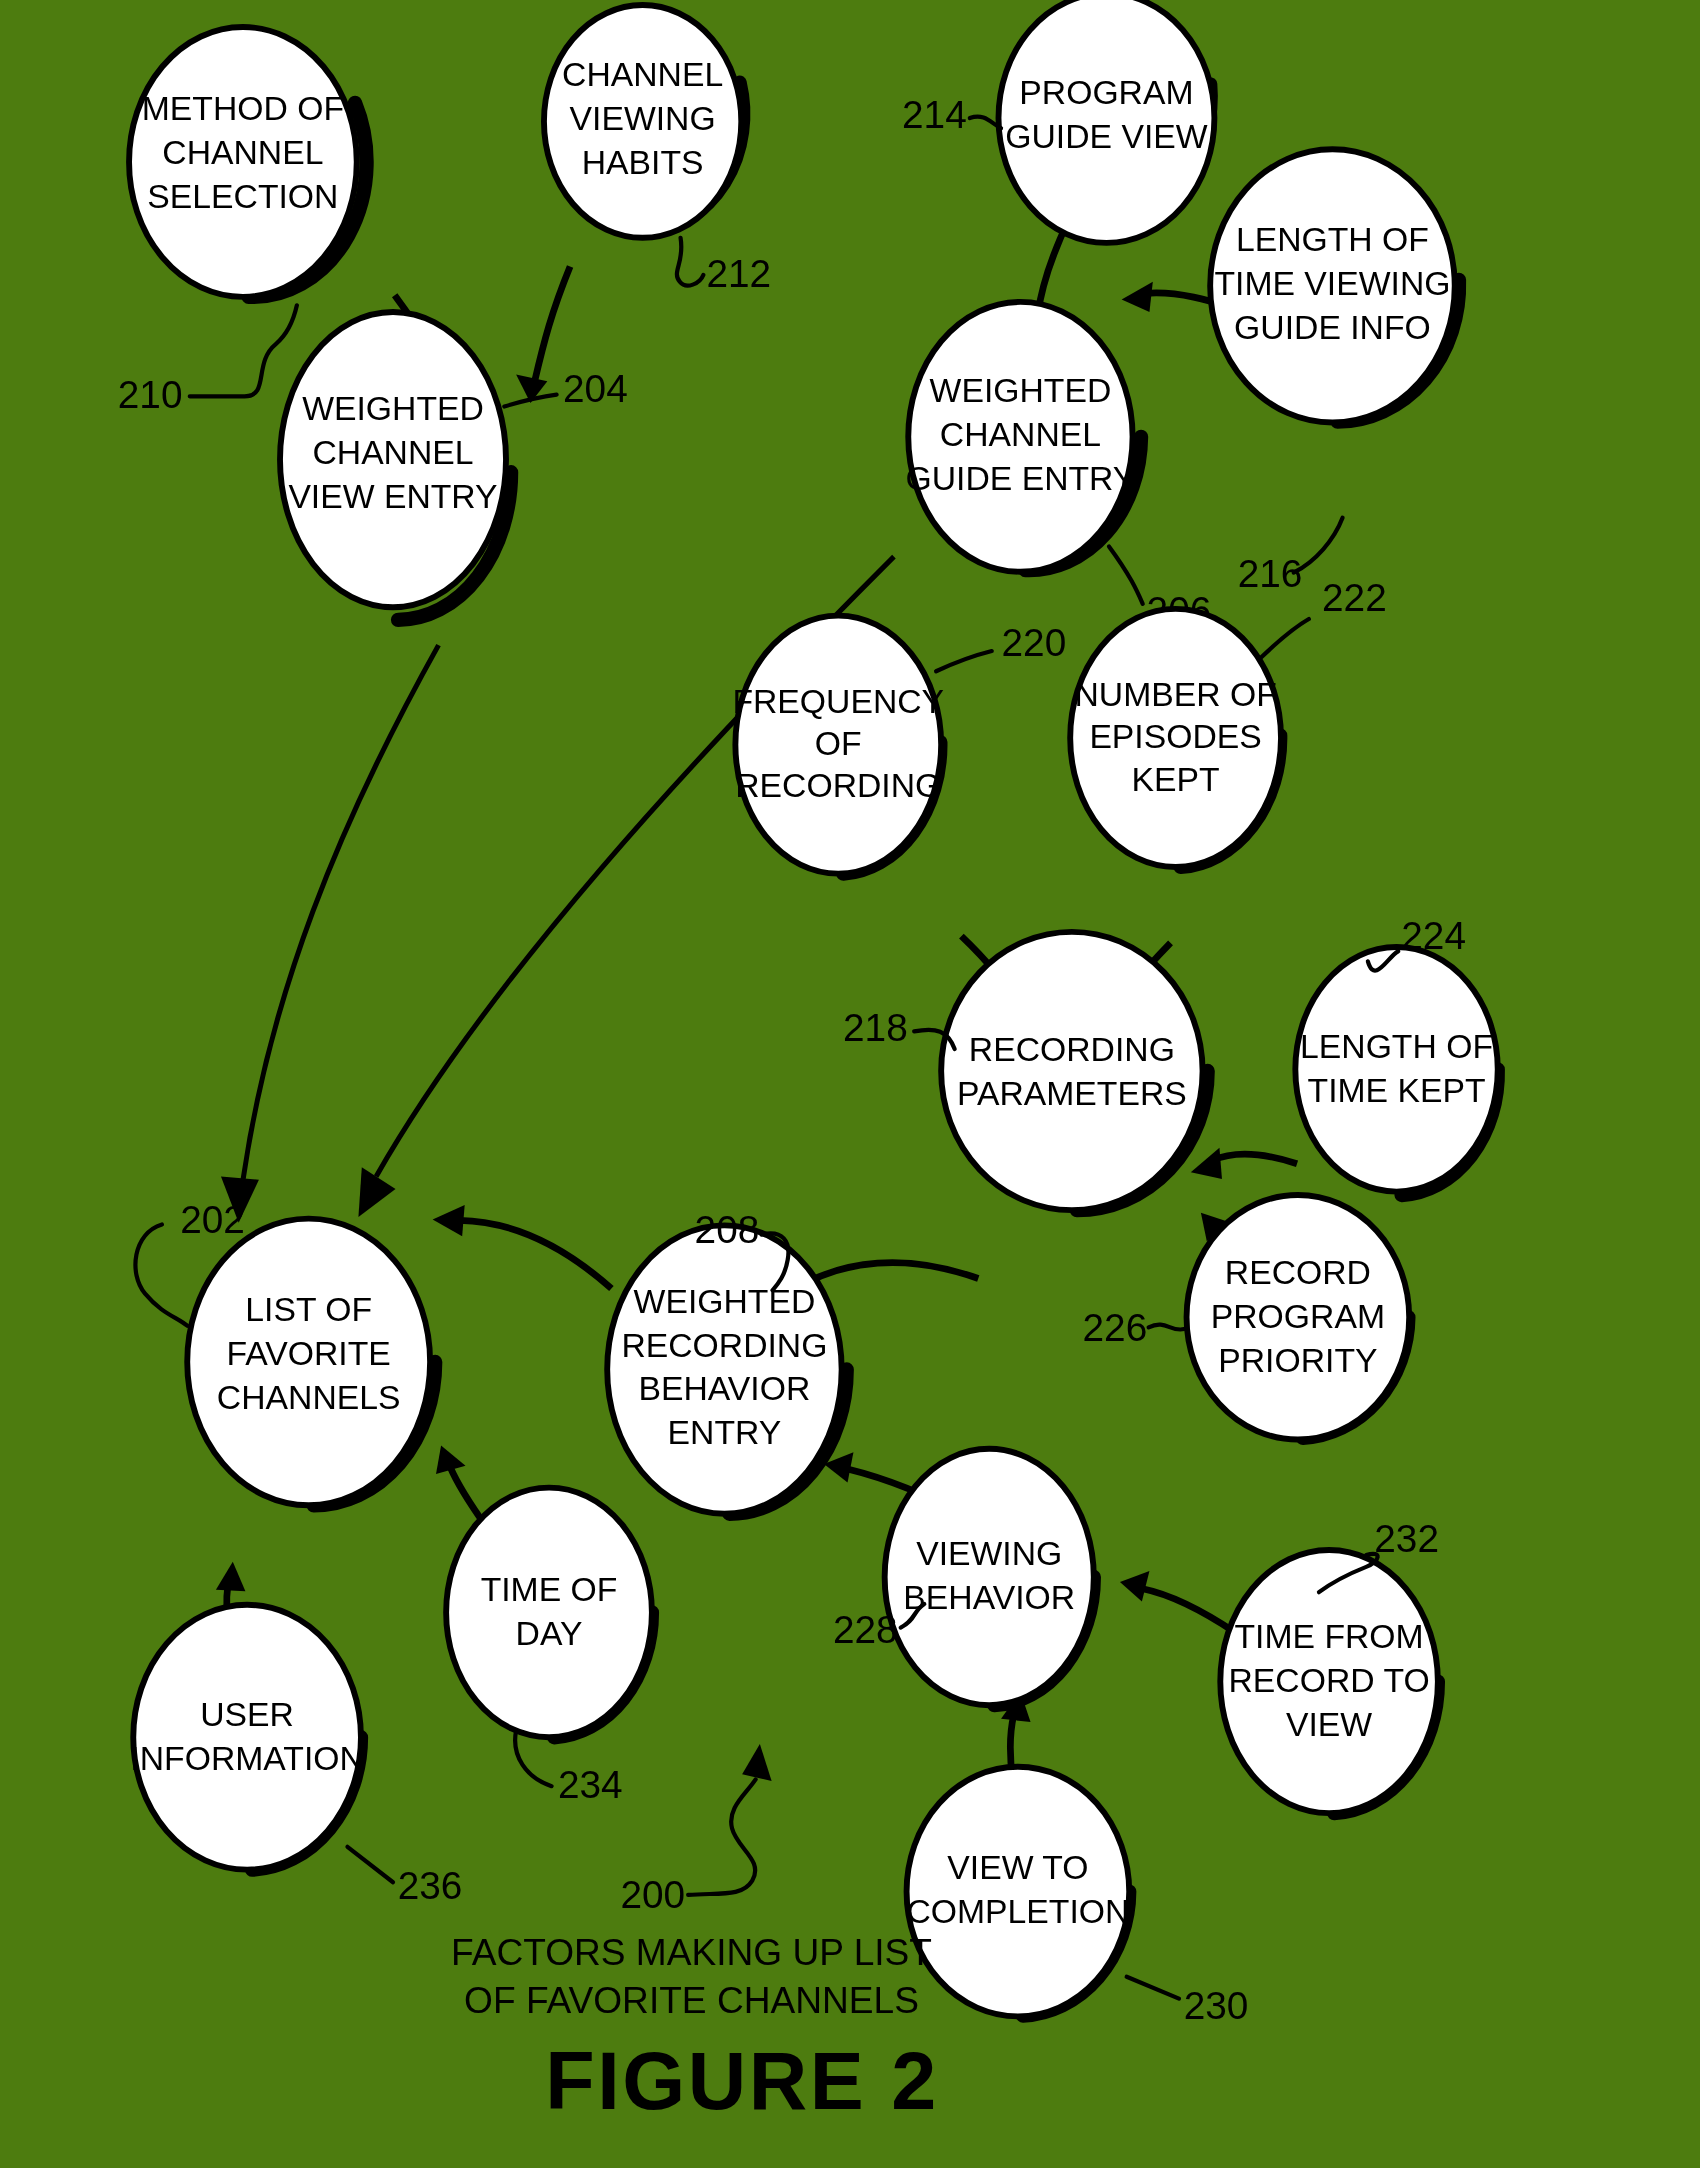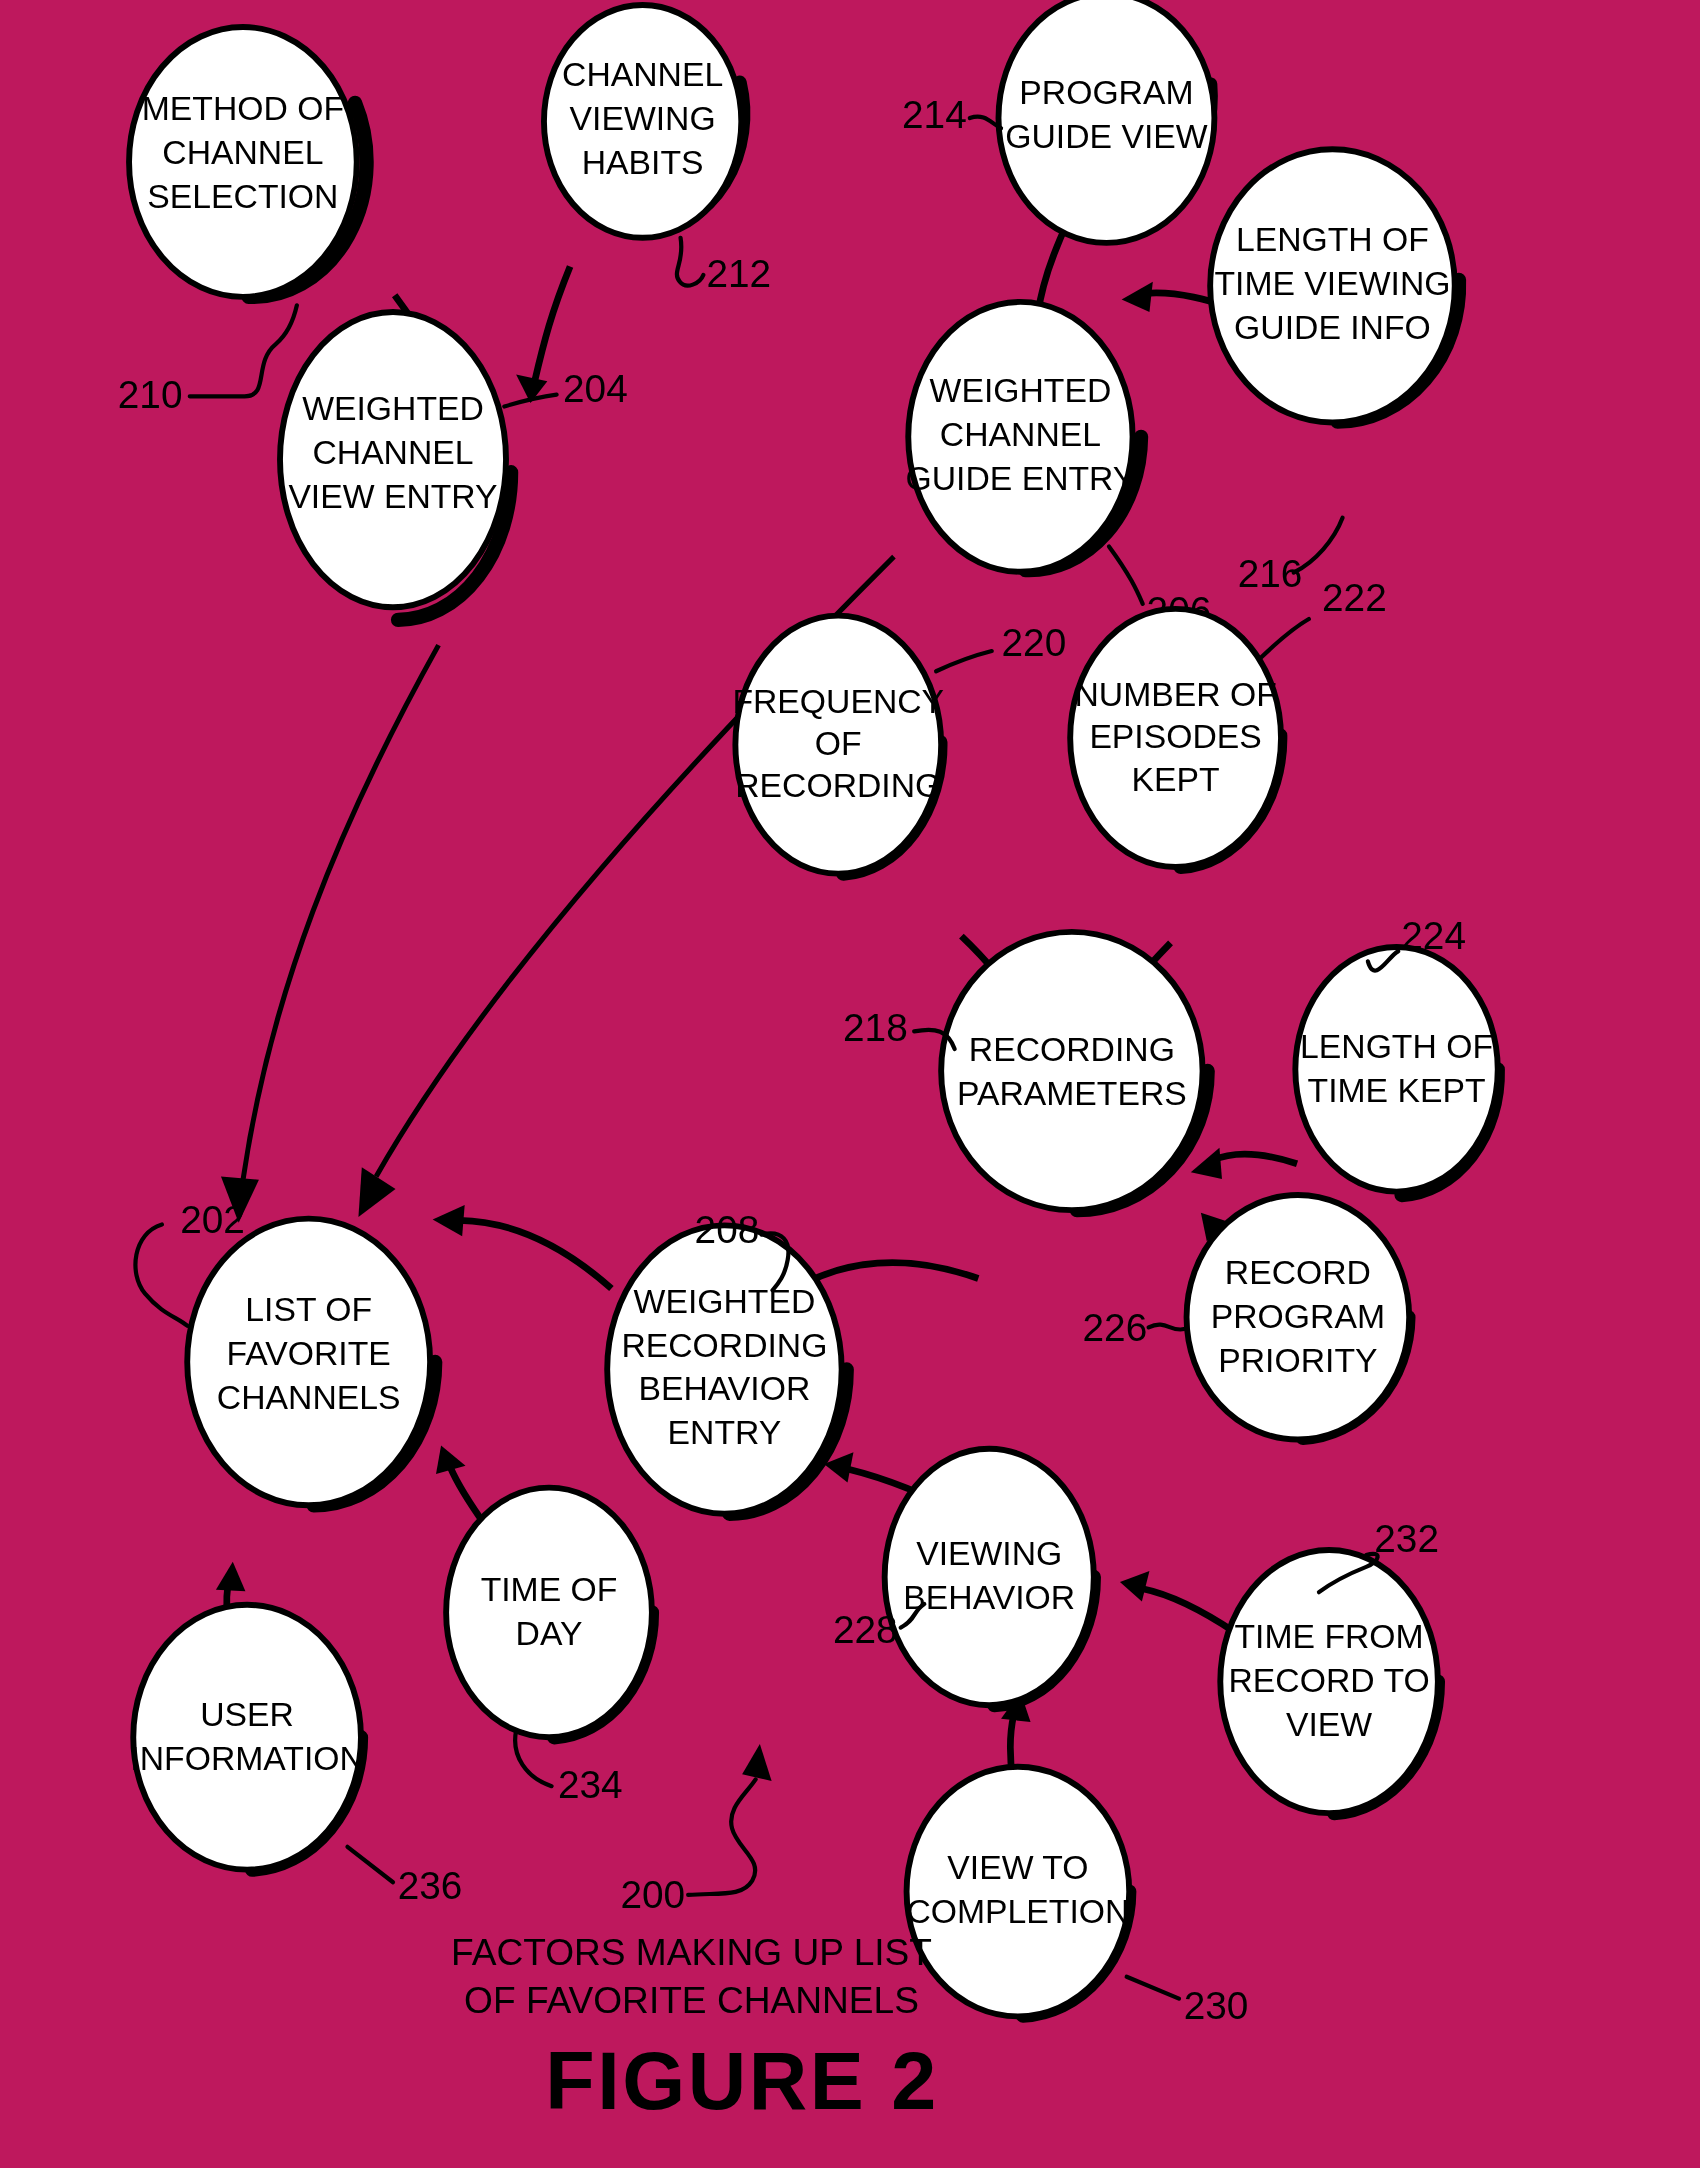--- a/index.html
+++ b/index.html
@@ -10,21 +10,21 @@
   body {
     width: 1701px;
     height: 2169px;
     overflow: hidden;
     font-family: "Liberation Sans", sans-serif;
   }
   #figure-root {
     position: relative;
     width: 1701px;
     height: 2169px;
-    background: #be185d;
+    background: #4d7c0f;
   }
   svg#figure-svg {
     position: absolute;
     top: 0;
     left: 0;
     width: 1701px;
     height: 2169px;
     display: block;
   }
   .node-ellipse {

